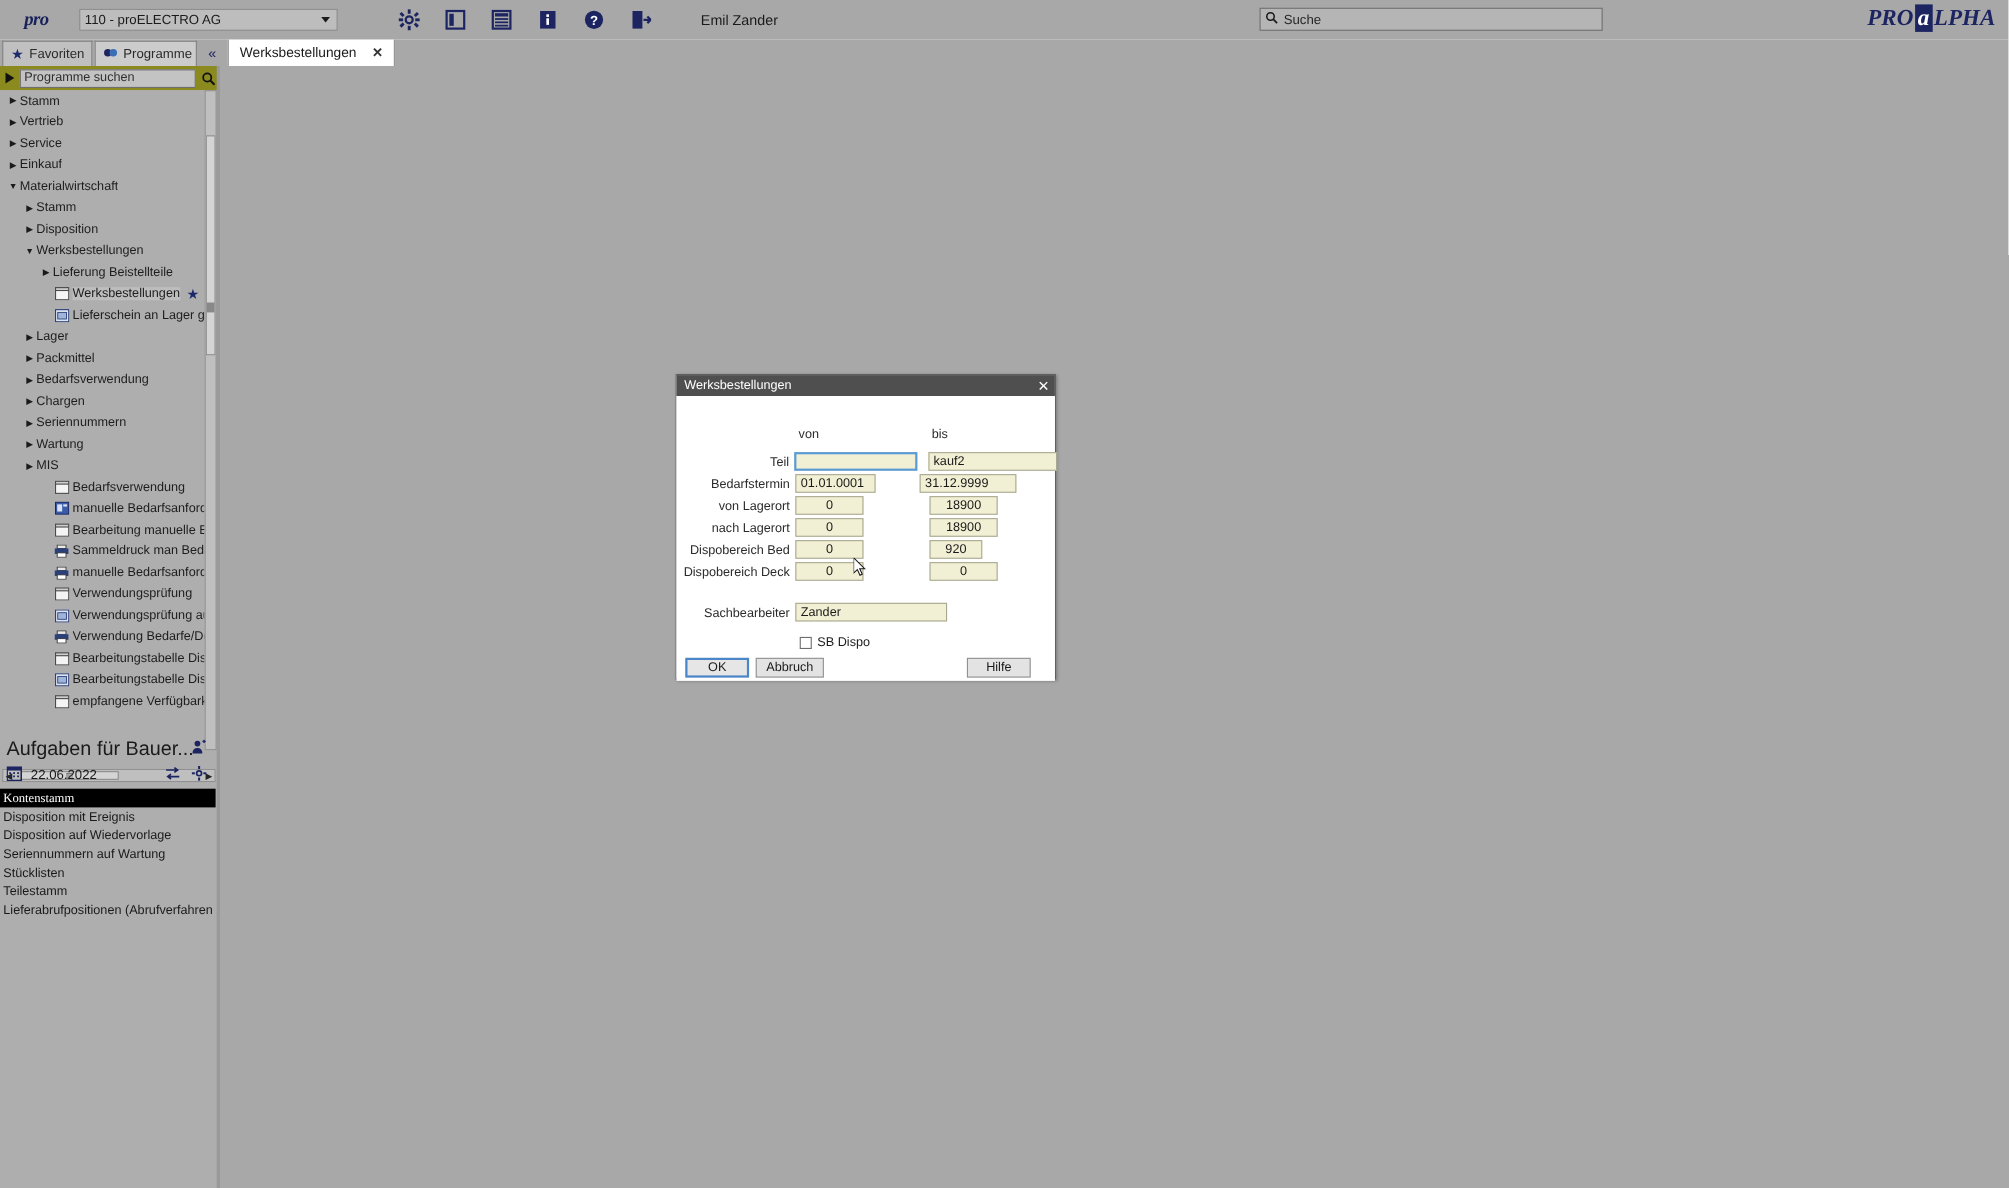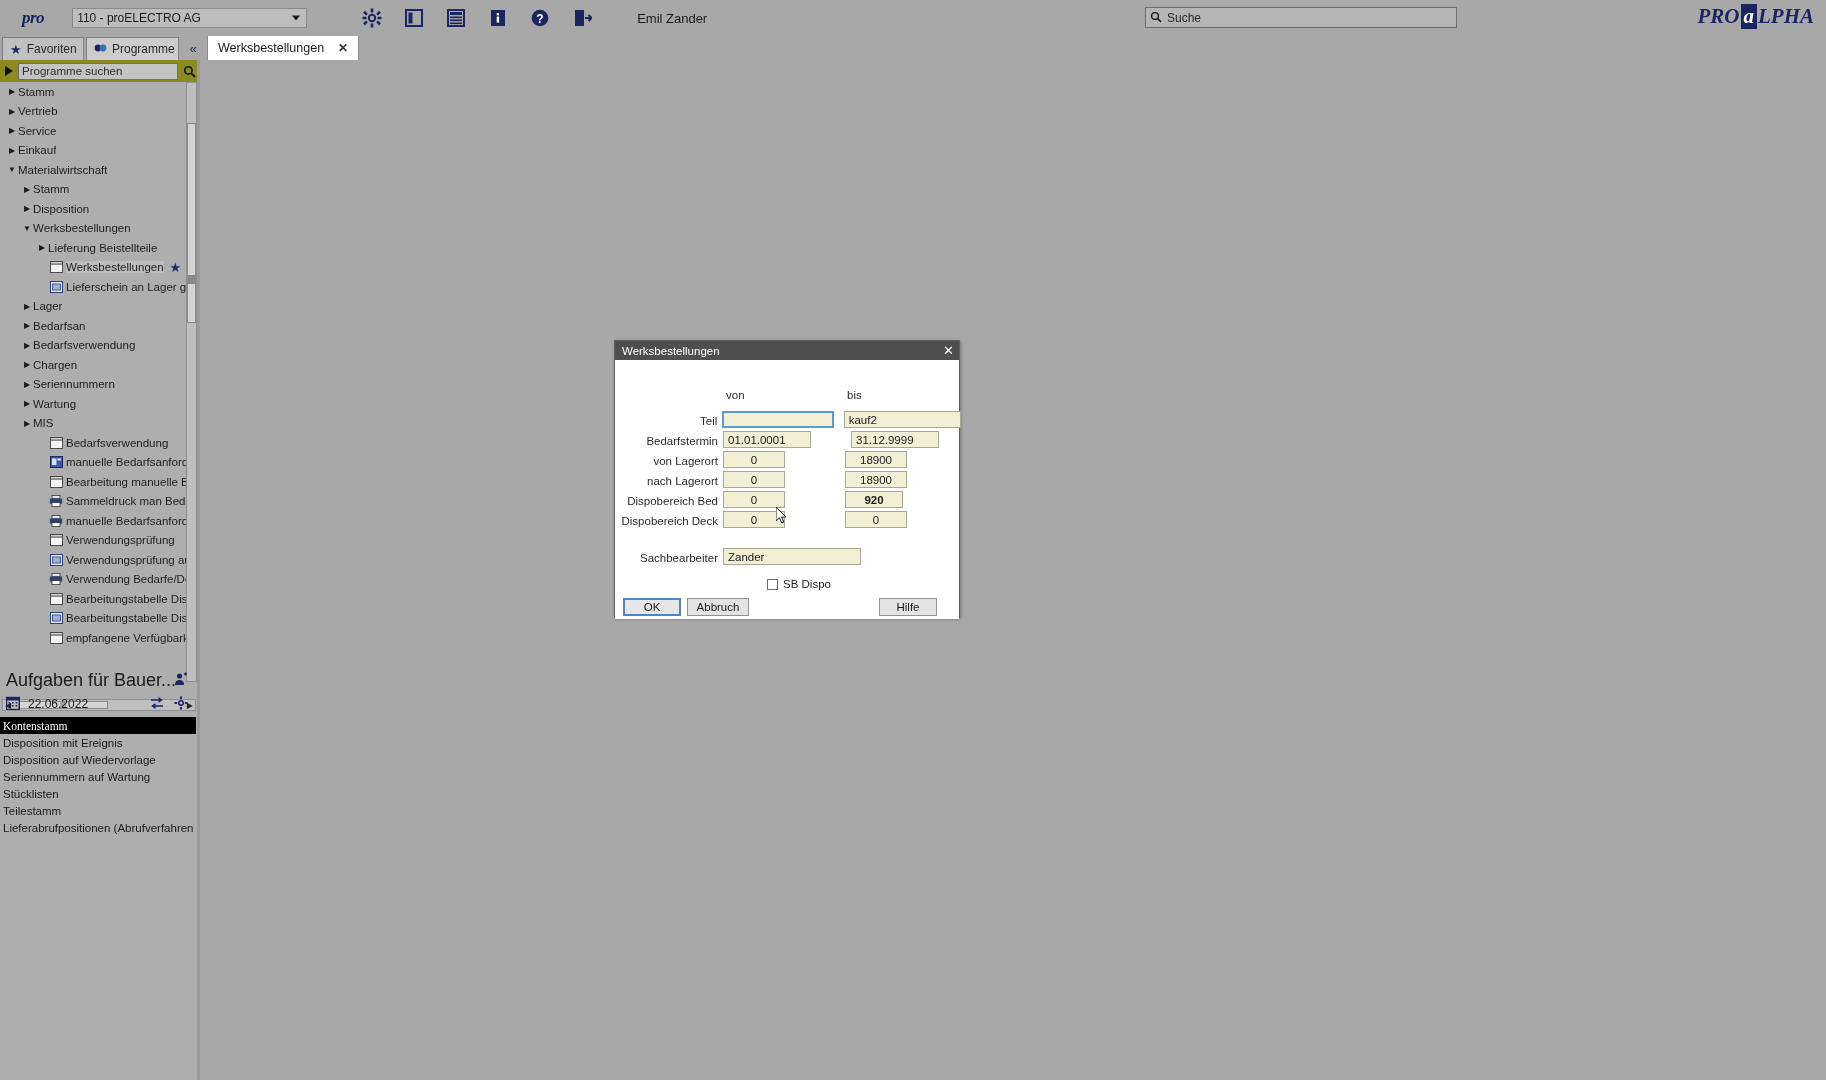--- a/index.html
+++ b/index.html
@@ -282,21 +282,21 @@
     font-size: 11.5px; color: #1a1a1a;
     display: flex; align-items: center;
     padding: 0 4px;
   }
   .fin.num { justify-content: center; }
   .fin.focus { border: 2px solid #5b9bd5; background: #f2f0d4; }
 
   .checkrow {
     position: absolute; left: 112px; top: 218px;
     display: flex; align-items: center; gap: 5px;
-    font-size: 11.5px; color: #1c1c1c; margin-left: 40px;
+    font-size: 11.5px; color: #1c1c1c;
   }
   .cbox {
     width: 11px; height: 11px; background: #ffffff;
     border: 1px solid #6d6d6d;
   }
 
   .btnrow { position: absolute; left: 0; top: 238px; width: 346px; height: 22px; }
   .dbtn {
     position: absolute; height: 18px;
     background: #e3e3e3;
@@ -499,21 +499,21 @@
             </svg>
           </span>
           <span class="tlabel">Lieferschein an Lager gen</span>
         </div>
         <div class="tnode" style="padding-left: 21px;">
           <span class="arrow">▶</span>
           <span class="tlabel">Lager</span>
         </div>
         <div class="tnode" style="padding-left: 21px;">
           <span class="arrow">▶</span>
-          <span class="tlabel">Bedarfsan</span>
+          <span class="tlabel">Packmittel</span>
         </div>
         <div class="tnode" style="padding-left: 21px;">
           <span class="arrow">▶</span>
           <span class="tlabel">Bedarfsverwendung</span>
         </div>
         <div class="tnode" style="padding-left: 21px;">
           <span class="arrow">▶</span>
           <span class="tlabel">Chargen</span>
         </div>
         <div class="tnode" style="padding-left: 21px;">
@@ -729,41 +729,41 @@
 
       <div id="fieldrows">
           <div class="frow" style="top: 51px;">
             <div class="flabel">Teil</div>
             <div class="fin focus" style="width: 112px;"></div>
             <div style="width: 10px;"></div>
             <div class="fin" style="width: 118px;">kauf2</div>
           </div>
           <div class="frow" style="top: 71px;">
             <div class="flabel">Bedarfstermin</div>
-            <div class="fin" style="width: 88px;">01.01.0001</div>
+            <div class="fin" style="width: 73px;">01.01.0001</div>
             <div style="width: 40px;"></div>
             <div class="fin" style="width: 88px;">31.12.9999</div>
           </div>
           <div class="frow" style="top: 91px;">
             <div class="flabel">von Lagerort</div>
             <div class="fin num" style="width: 62px;">0</div>
             <div style="width: 60px;"></div>
             <div class="fin num" style="width: 62px;">18900</div>
           </div>
           <div class="frow" style="top: 111px;">
             <div class="flabel">nach Lagerort</div>
             <div class="fin num" style="width: 62px;">0</div>
             <div style="width: 60px;"></div>
             <div class="fin num" style="width: 62px;">18900</div>
           </div>
           <div class="frow" style="top: 131px;">
             <div class="flabel">Dispobereich Bed</div>
             <div class="fin num" style="width: 62px;">0</div>
             <div style="width: 60px;"></div>
-            <div class="fin num" style="width: 58px; font-weight: bold;">920</div>
+            <div class="fin num" style="width: 48px;">920</div>
           </div>
           <div class="frow" style="top: 151px;">
             <div class="flabel">Dispobereich Deck</div>
             <div class="fin num" style="width: 62px;">0</div>
             <div style="width: 60px;"></div>
             <div class="fin num" style="width: 62px;">0</div>
           </div>
         </div>
 
       <div class="frow" style="top:188px;">

